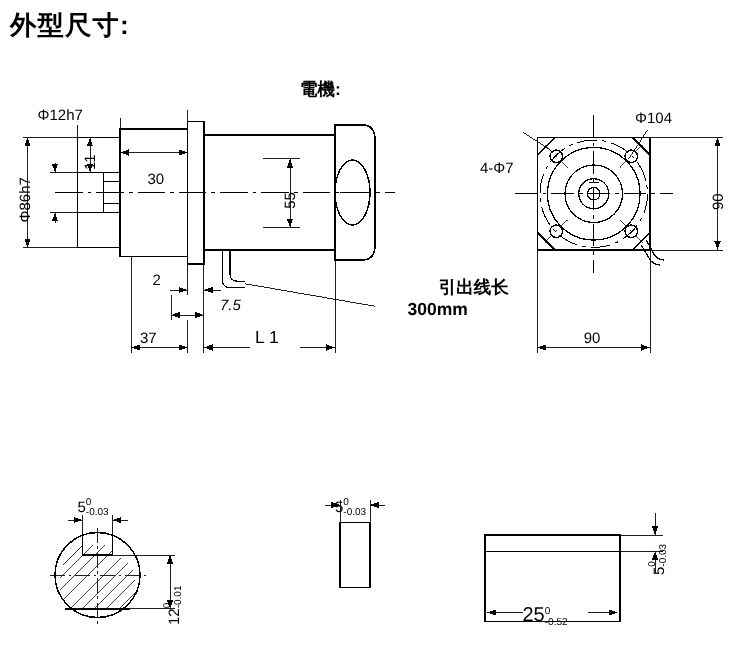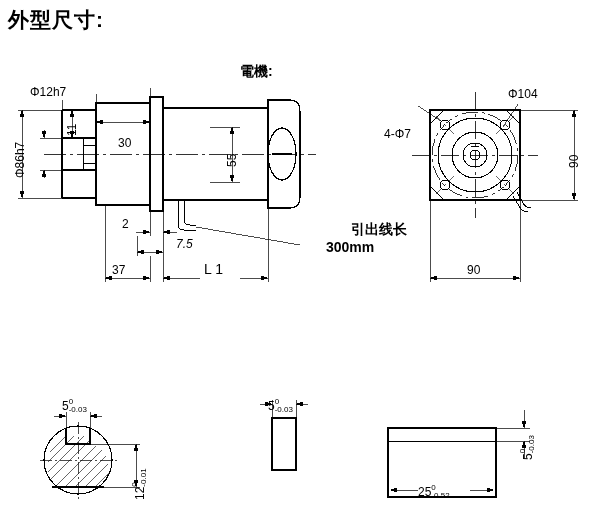--- a/index.html
+++ b/index.html
@@ -316,16 +316,16 @@
     <span style="font-size:12px;">5</span><span class="tol"><span style="display:block;">0</span><span style="display:block;">-0.03</span></span>
   </div>
 
   <div class="rot90" style="position:absolute; left:518px; top:460px;">
     <span class="tolwrap">
       <span style="font-size:12px;">5</span><span class="tol"><span style="display:block;">0</span><span style="display:block;">-0.03</span></span>
     </span>
   </div>
 
   <div class="lbl tolwrap" style="left:418px; top:484px;">
-    <span style="font-size:12px;margin-top:48px;">25</span><span class="tol"><span style="display:block;">0</span><span style="display:block;">-0.52</span></span>
+    <span style="font-size:16px;margin-top:48px;">25</span><span class="tol"><span style="display:block;">0</span><span style="display:block;">-0.52</span></span>
   </div>
 
 </div>
 
 </body></html>

